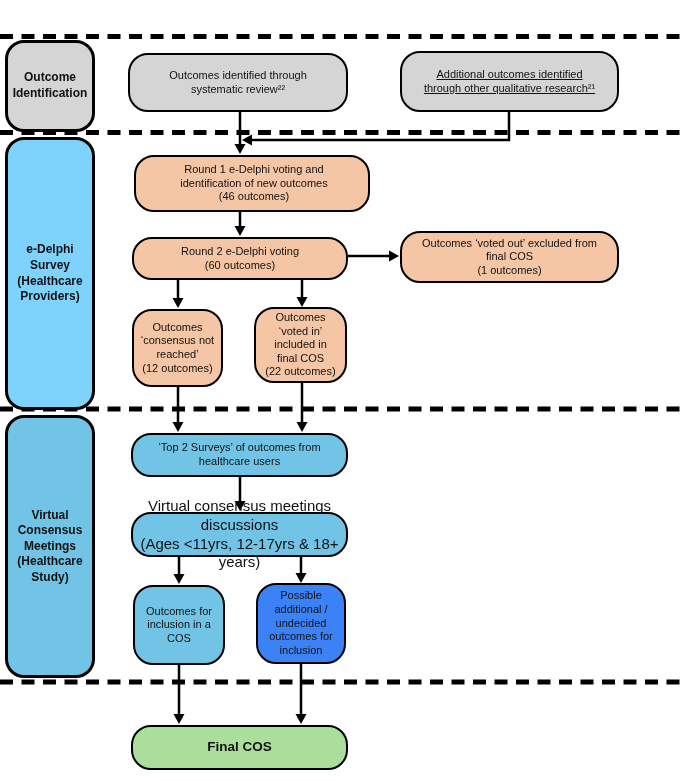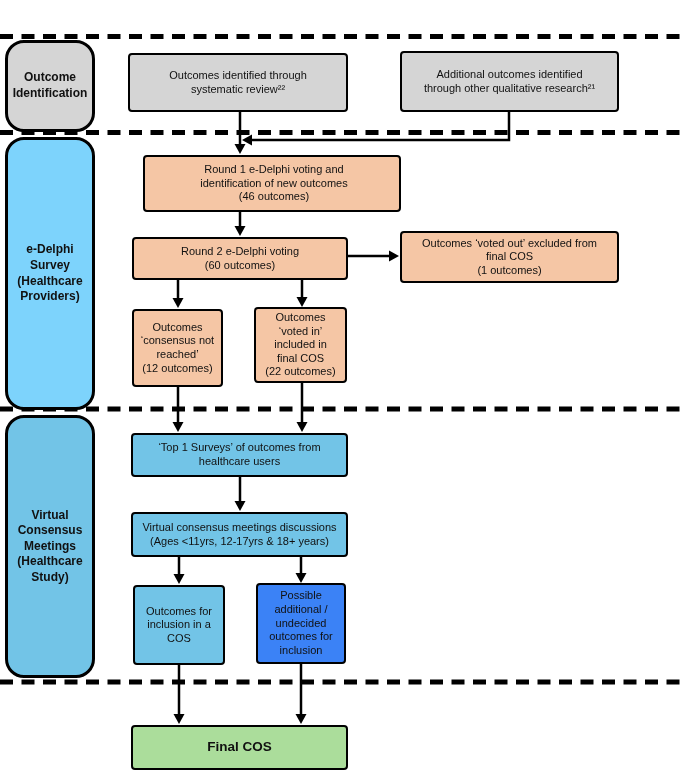--- a/index.html
+++ b/index.html
@@ -26,33 +26,33 @@
   .node {
     position: absolute;
     box-sizing: border-box;
     display: flex;
     align-items: center;
     justify-content: center;
     text-align: center;
     white-space: pre-line;
     color: #111111;
     border: 2.5px solid #000000;
-    border-radius: 4px;
+    border-radius: 20px;
     font-size: 11px;
     line-height: 1.24;
     padding: 2px 4px;
   }
   .stage {
     border-width: 3px;
     border-radius: 19px;
     font-weight: bold;
     font-size: 12px;
     line-height: 1.3;
   }
-  .smalltext { font-size: 11px; }
+  .smalltext { font-size: 15px; }
   .boldtext  { font-weight: bold; font-size: 13.5px; }
 </style>
 </head>
 <body>
 
 <div class="canvas">
 
   <svg class="lines-layer" width="685" height="781" viewBox="0 0 685 781" xmlns="http://www.w3.org/2000/svg">
 
     <g stroke="#000000" stroke-width="5" stroke-dasharray="13 8.5">
@@ -106,24 +106,24 @@
   <div class="node stage" style="left: 5px; top: 383px; width: 90px; height: 263px; background-color: rgb(114, 196, 231);">Virtual
 Consensus
 Meetings
 (Healthcare
 Study)</div>
 
 
   <div class="node" style="left: 128px; top: 21px; width: 220px; height: 59px; background-color: rgb(213, 213, 213);">Outcomes identified through
 systematic review²²</div>
 
-  <div class="node" style="left: 400px; top: 19px; width: 219px; height: 61px; background-color: rgb(213, 213, 213);">Additional outcomes identified
+  <div class="node" style="left: 400px; top: 19px; width: 219px; height: 61px; background-color: rgb(213, 213, 213); text-decoration: underline;">Additional outcomes identified
 through other qualitative research²¹</div>
 
-  <div class="node" style="left: 143px; top: 123px; width: 258px; height: 57px; background-color: rgb(245, 198, 165); padding-left: 8px;">Round 1 e-Delphi voting and
+  <div class="node" style="left: 134px; top: 123px; width: 236px; height: 57px; background-color: rgb(245, 198, 165); padding-left: 8px;">Round 1 e-Delphi voting and
 identification of new outcomes
 (46 outcomes)</div>
 
   <div class="node" style="left: 132px; top: 205px; width: 216px; height: 43px; background-color: rgb(245, 198, 165);">Round 2 e-Delphi voting
 (60 outcomes)</div>
 
   <div class="node" style="left: 400px; top: 199px; width: 219px; height: 52px; background-color: rgb(245, 198, 165);">Outcomes ‘voted out’ excluded from
 final COS
 (1 outcomes)</div>
 
@@ -131,21 +131,21 @@
 ‘consensus not
 reached’
 (12 outcomes)</div>
 
   <div class="node" style="left: 254px; top: 275px; width: 93px; height: 76px; background-color: rgb(245, 198, 165);">Outcomes
 ‘voted in’
 included in
 final COS
 (22 outcomes)</div>
 
-  <div class="node" style="left: 131px; top: 401px; width: 217px; height: 44px; background-color: rgb(114, 196, 231);">‘Top 1 Surveys’ of outcomes from
+  <div class="node" style="left: 131px; top: 401px; width: 217px; height: 44px; background-color: rgb(114, 196, 231);">‘Top 2 Surveys’ of outcomes from
 healthcare users</div>
 
   <div class="node smalltext" style="left: 131px; top: 480px; width: 217px; height: 45px; background-color: rgb(114, 196, 231);">Virtual consensus meetings discussions
 (Ages &lt;11yrs, 12-17yrs &amp; 18+ years)</div>
 
   <div class="node" style="left: 133px; top: 553px; width: 92px; height: 80px; background-color: rgb(114, 196, 231);">Outcomes for
 inclusion in a
 COS</div>
 
   <div class="node" style="left: 256px; top: 551px; width: 90px; height: 81px; background-color: #3b82f6;">Possible

